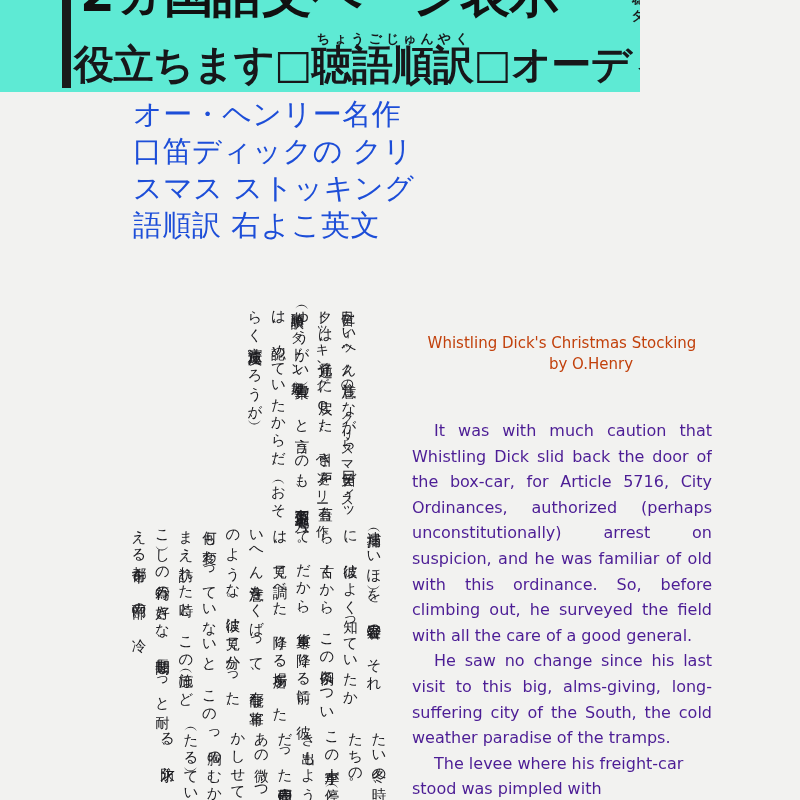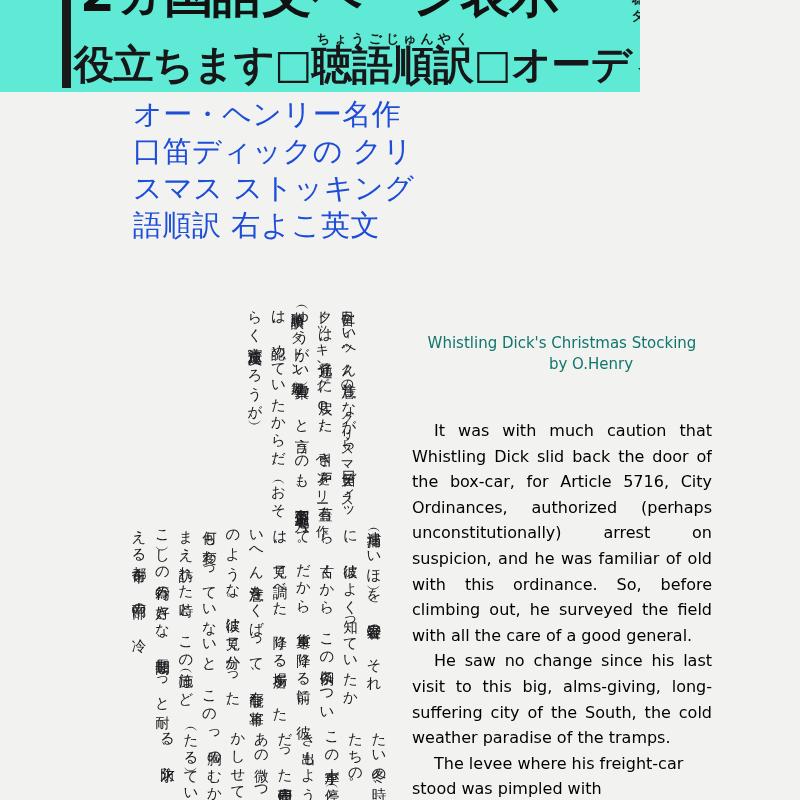--- a/index.html
+++ b/index.html
@@ -109,28 +109,28 @@
   #jp-body-3{
     left:55px;top:722px;height:78px;width:335px;
     font-size:14.5px;line-height:23.5px;
     overflow:hidden;
   }
 
   
   #en-title{
     position:absolute;left:412px;top:333px;width:300px;
     font-size:15px;line-height:21px;
-    color:#0f766e;text-align:center;
+    color:#c2410c;text-align:center;
   }
   #en-title .line2{display:block;padding-left:58px;}
 
   #en-body{
     position:absolute;left:412px;top:418px;width:300px;
     font-size:16px;line-height:25.6px;
-    color:#000000;
+    color:#4c1d95;
     text-align:justify;
     text-justify:inter-word;
     overflow:hidden;height:382px;
   }
   #en-body p{margin:0;text-indent:22px;}
   #en-body p:last-child{text-align:left;}
 </style>
 </head>
 <body>
 

